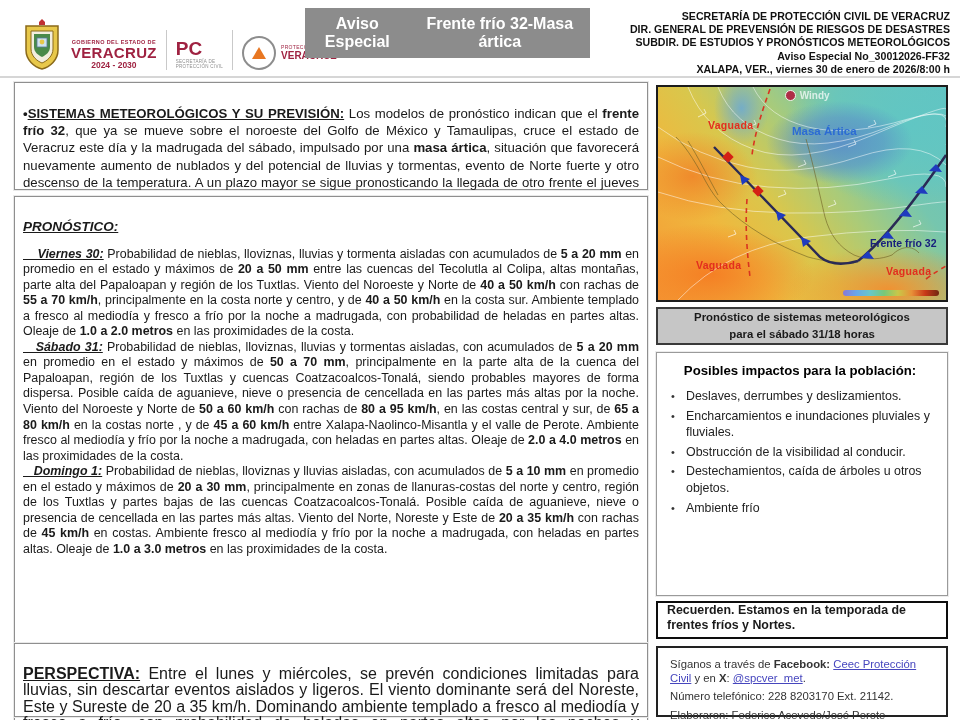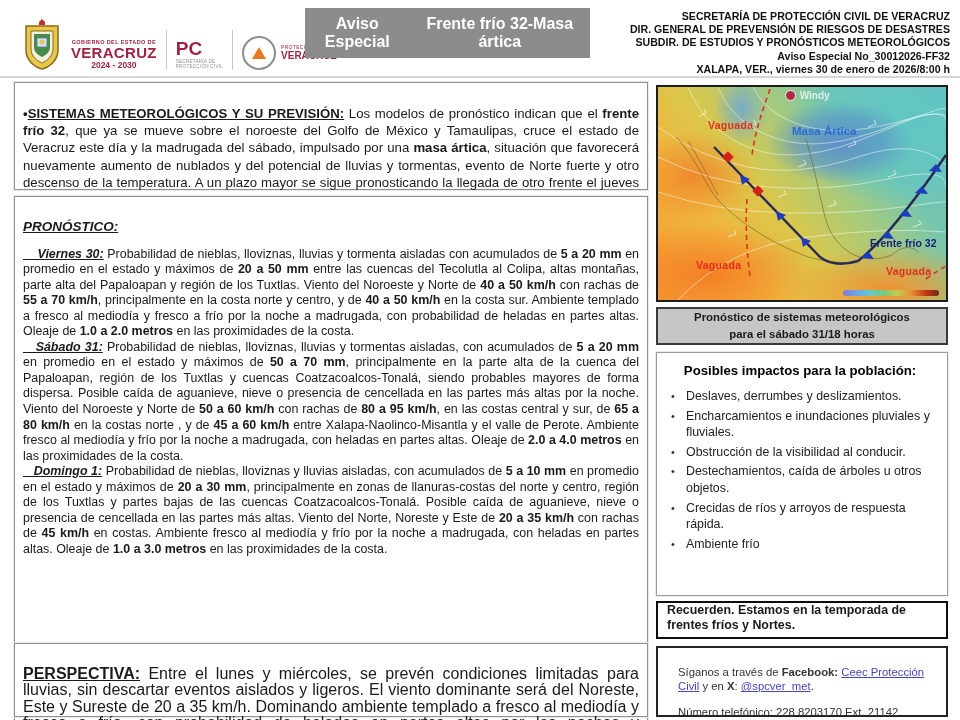--- a/index.html
+++ b/index.html
@@ -73,21 +73,21 @@
   .impactos h3{margin:0 0 10px 0;font-size:13.2px;text-align:center;font-weight:bold;color:#000;}
   .impactos ul{margin:0;padding:0 0 0 8px;list-style:none;}
   .impactos ul li{position:relative;padding-left:15px;font-size:12.4px;line-height:16.6px;margin-bottom:3px;color:#222;}
   .impactos ul li::before{content:"•";position:absolute;left:0;top:0;font-size:11px;color:#333;}
 
   .recuerden{position:absolute;left:656px;top:601px;width:292px;height:38px;border:2px solid #0d0d0d;box-sizing:border-box;
     display:flex;align-items:flex-start;padding:0 9px;font-size:12.4px;font-weight:bold;line-height:15px;}
 
   .siganos{position:absolute;left:656px;top:646px;width:292px;height:71px;border:2px solid #222;box-sizing:border-box;
     padding:5px 8px;font-size:11.3px;line-height:14.2px;color:#333;}
-  .siganos p{margin:12px;}
+  .siganos p{margin:4px;}
 </style>
 </head>
 <body>
 
 <div class="page">
 
   <div class="logos">
     <svg class="shield" viewBox="0 0 40 52">
       <path d="M20 1 L23 4 L23 7 L17 7 L17 4 Z" fill="#c03030"></path>
       <path d="M4 8 h32 v24 c0 10 -8 17 -16 19 c-8 -2 -16 -9 -16 -19 Z" fill="#e8c84a" stroke="#8a6a1a" stroke-width="1.5"></path>
@@ -221,21 +221,20 @@
 
   <div class="caption-box">Pronóstico de sistemas meteorológicos para el sábado 31/18 horas</div>
 
   <div class="impactos">
     <h3>Posibles impactos para la población:</h3>
     <ul>
         <li>Deslaves, derrumbes y deslizamientos.</li>
         <li>Encharcamientos e inundaciones pluviales y fluviales.</li>
         <li>Obstrucción de la visibilidad al conducir.</li>
         <li>Destechamientos, caída de árboles u otros objetos.</li>
-        <li>Crecidas de ríos y arroyos de respuesta rápida.</li>
         <li>Ambiente frío</li>
       </ul>
   </div>
 
   <div class="recuerden">
     <span>Recuerden. Estamos en la temporada de frentes fríos y Nortes.</span>
   </div>
 
   <div class="siganos">
     <p><span>Síganos a través de </span><span class="rt-b">Facebook:</span><span> </span><span class="rt-link">Ceec Protección Civil</span><span>  y en </span><span class="rt-b">X</span><span>: </span><span class="rt-link">@spcver_met</span><span>.</span></p>

